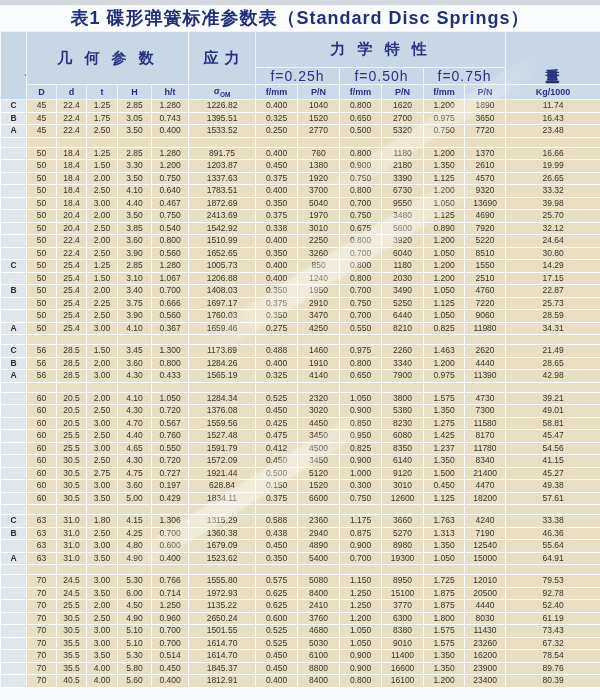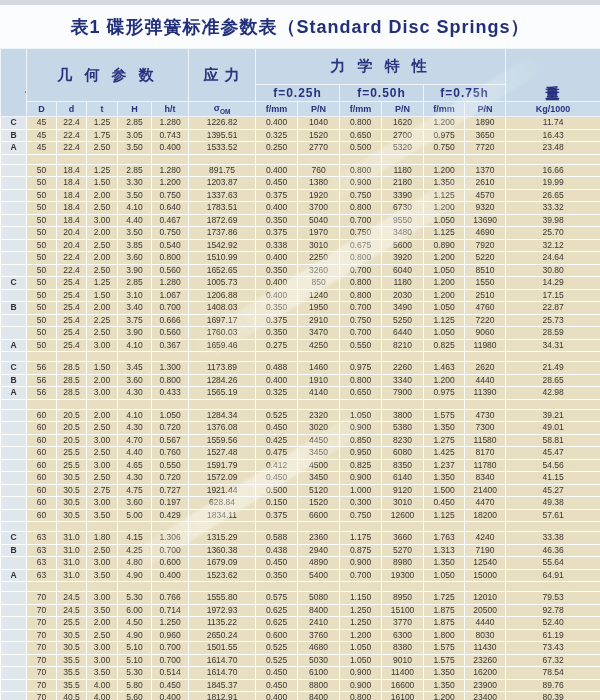--- a/index.html
+++ b/index.html
@@ -4,21 +4,21 @@
 <style>
   html,body{margin:0;padding:0;}
   body{
     width:600px;height:700px;overflow:hidden;position:relative;
     background:#f6f8fa;
     font-family:"Liberation Sans","DejaVu Sans",sans-serif;
     -webkit-font-smoothing:antialiased;
   }
   .top-strip{height:5px;background:#d3d9de;}
   .title-bar{
-    height:43px;display:flex;align-items:center;justify-content:center;
+    height:26px;display:flex;align-items:center;justify-content:center;
     background:#fbfcfd;
   }
   .title-bar h1{
     margin:0;font-size:18px;font-weight:bold;color:#22307c;letter-spacing:1px;
   }
   table{
     border-collapse:collapse;table-layout:fixed;width:600px;
     font-size:8.5px;color:#37332c;padding-left:12px;
   }
   th,td{padding:0;text-align:center;vertical-align:middle;overflow:hidden;white-space:nowrap;}
@@ -34,21 +34,21 @@
   th.stress-group{letter-spacing:1px;}
   th.gbt{width:26px;}
   .gbt-text{
     display:inline-block;transform:rotate(-90deg);white-space:nowrap;
     font-size:9.5px;font-weight:bold;letter-spacing:1px;color:#28327e;
   }
   th.weight-head .vert{
     writing-mode:vertical-rl;text-orientation:upright;
     font-size:14px;font-weight:bold;letter-spacing:2px;
   }
-  th.flevel{font-size:12px;font-weight:bold;letter-spacing:1px;}
+  th.flevel{font-size:14px;font-weight:normal;letter-spacing:1px;}
   th.unit{font-size:9px;font-weight:bold;background:#cadbe9;}
   th.unit sub{font-size:6.5px;}
   
   tbody td{
     background:#e8dfc2;
     border:1px solid rgba(255,255,255,.8);
     height:11.5px;line-height:11.5px;
   }
   tbody tr.data{height:11.5px;}
   tbody tr.spacer{height:9px;}
@@ -271,21 +271,21 @@
         <td>13690</td>
         <td>39.98</td>
       </tr>
       <tr class="data">
         <td class="grade"></td>
         <td>50</td>
         <td>20.4</td>
         <td>2.00</td>
         <td>3.50</td>
         <td>0.750</td>
-        <td>1737.86</td>
+        <td>2413.69</td>
         <td>0.375</td>
         <td>1970</td>
         <td>0.750</td>
         <td>3480</td>
         <td>1.125</td>
         <td>4690</td>
         <td>25.70</td>
       </tr>
       <tr class="data">
         <td class="grade"></td>

